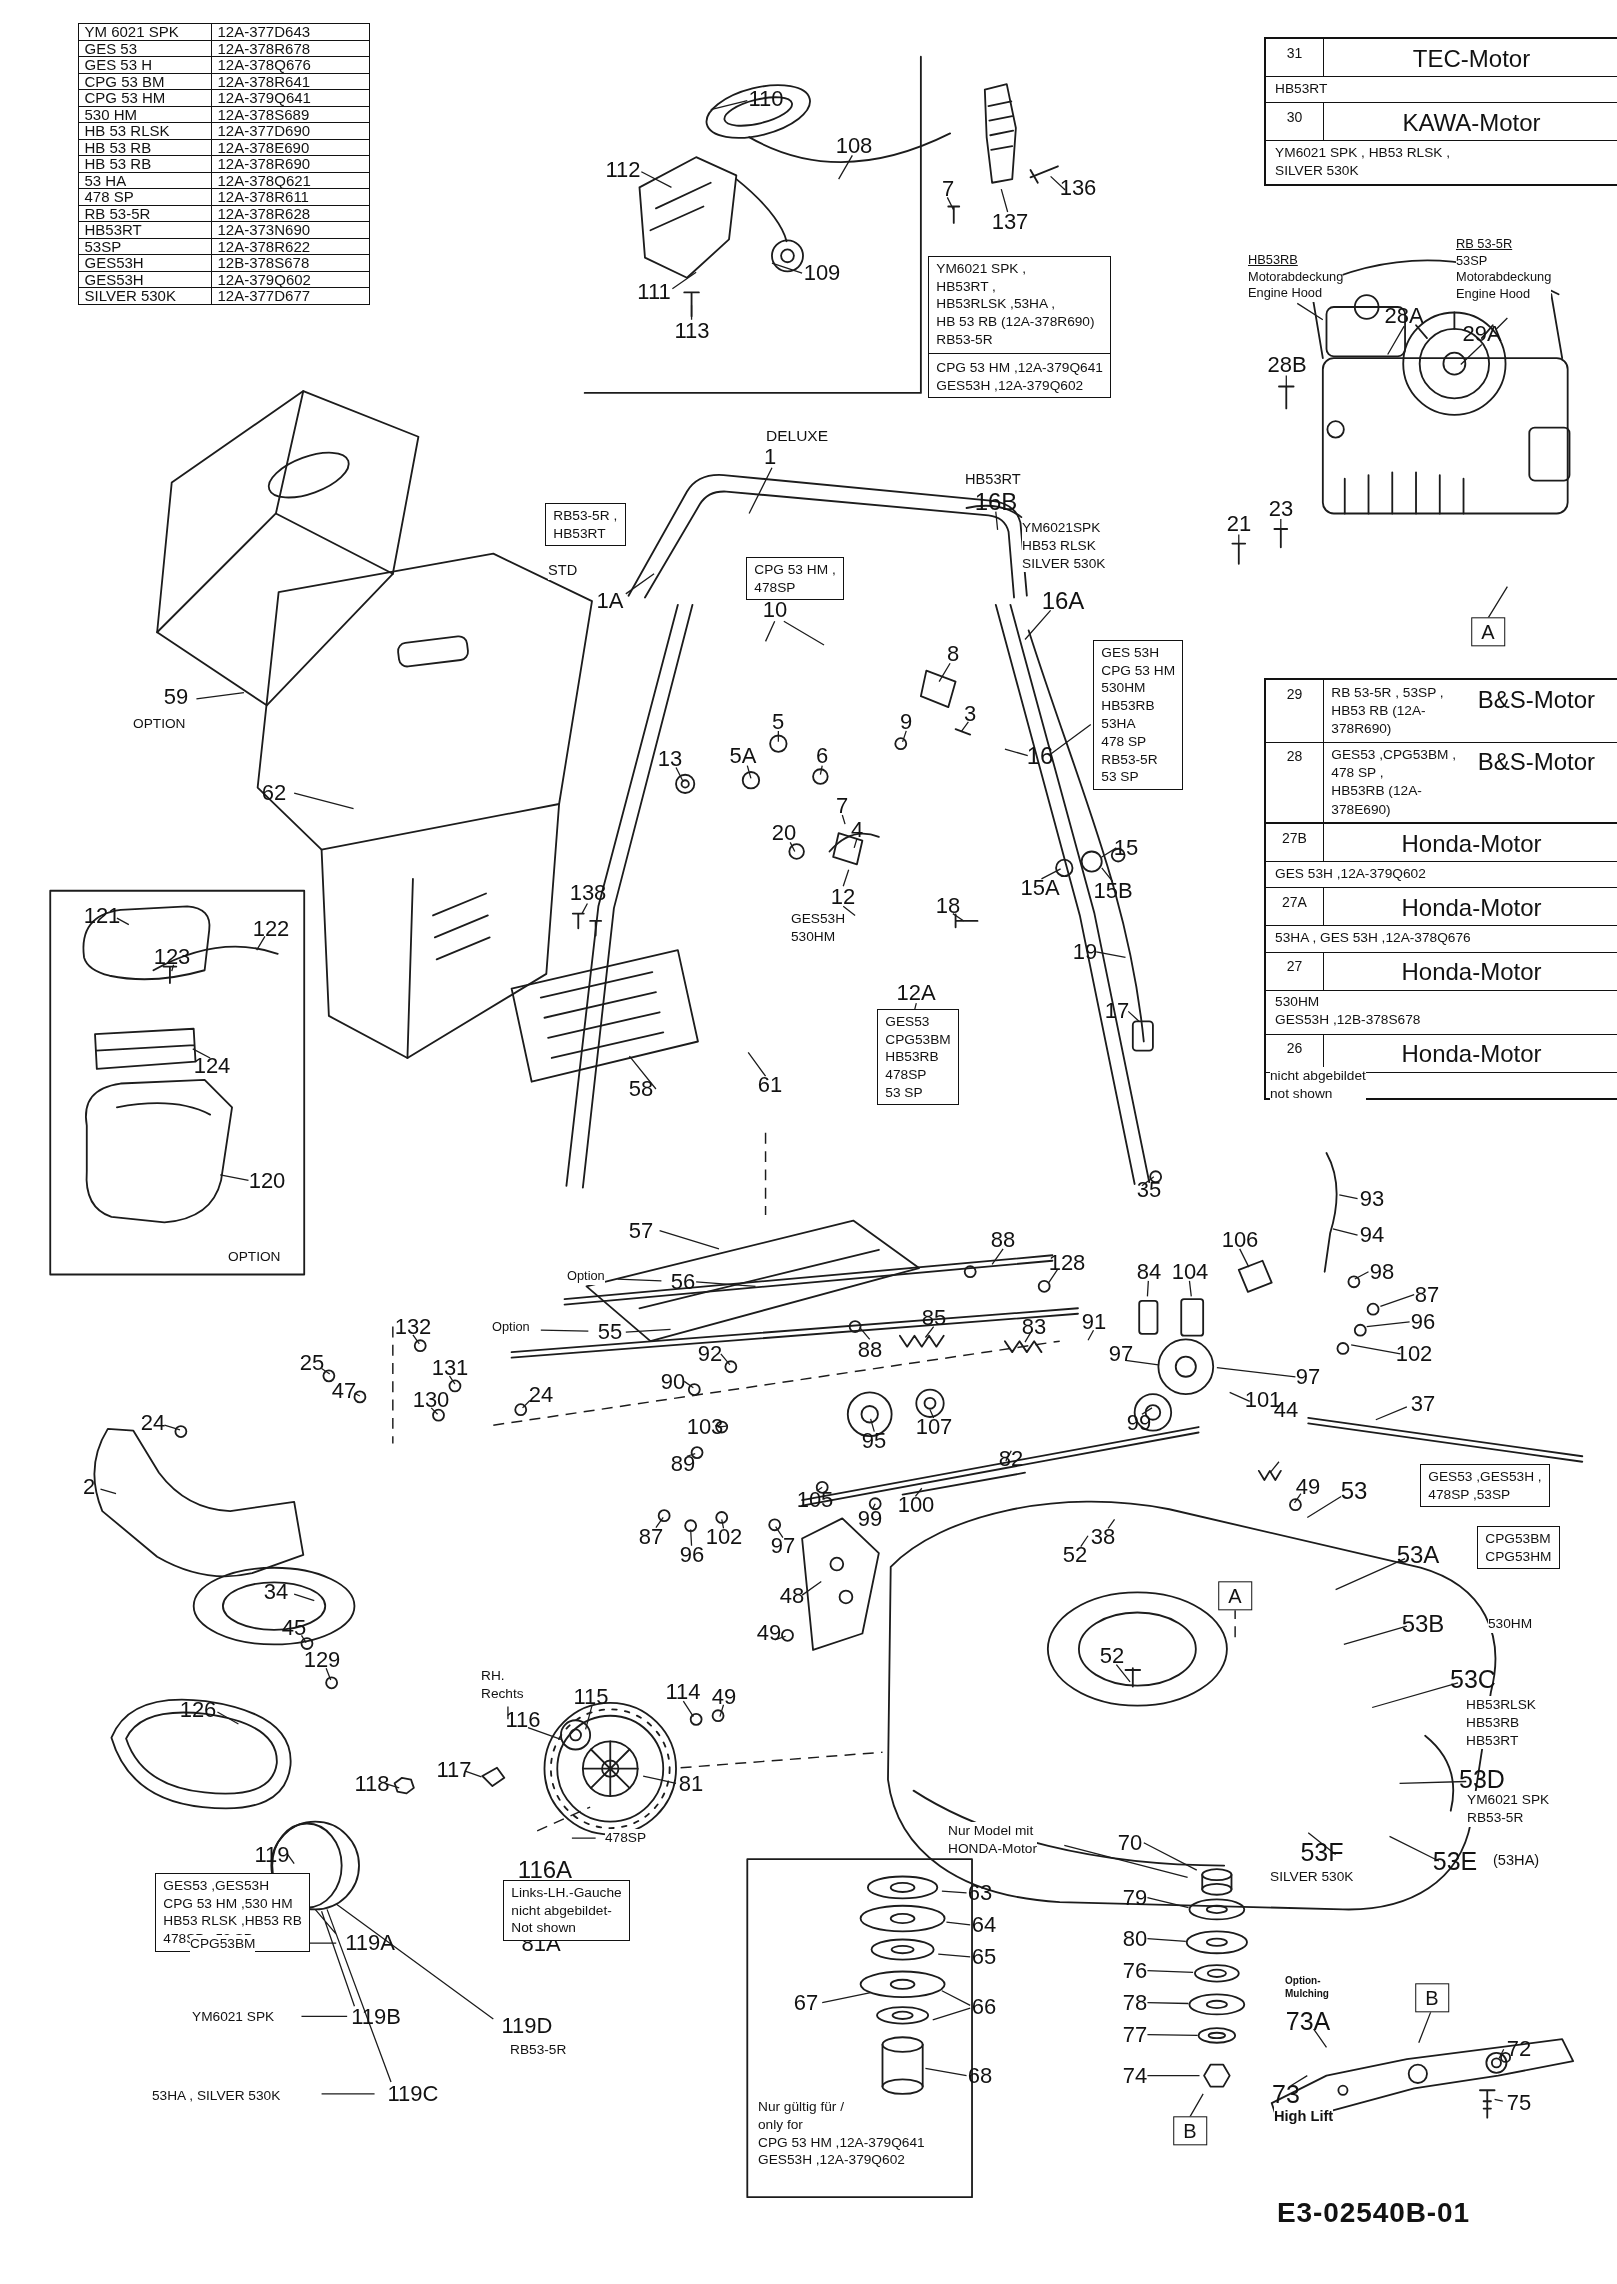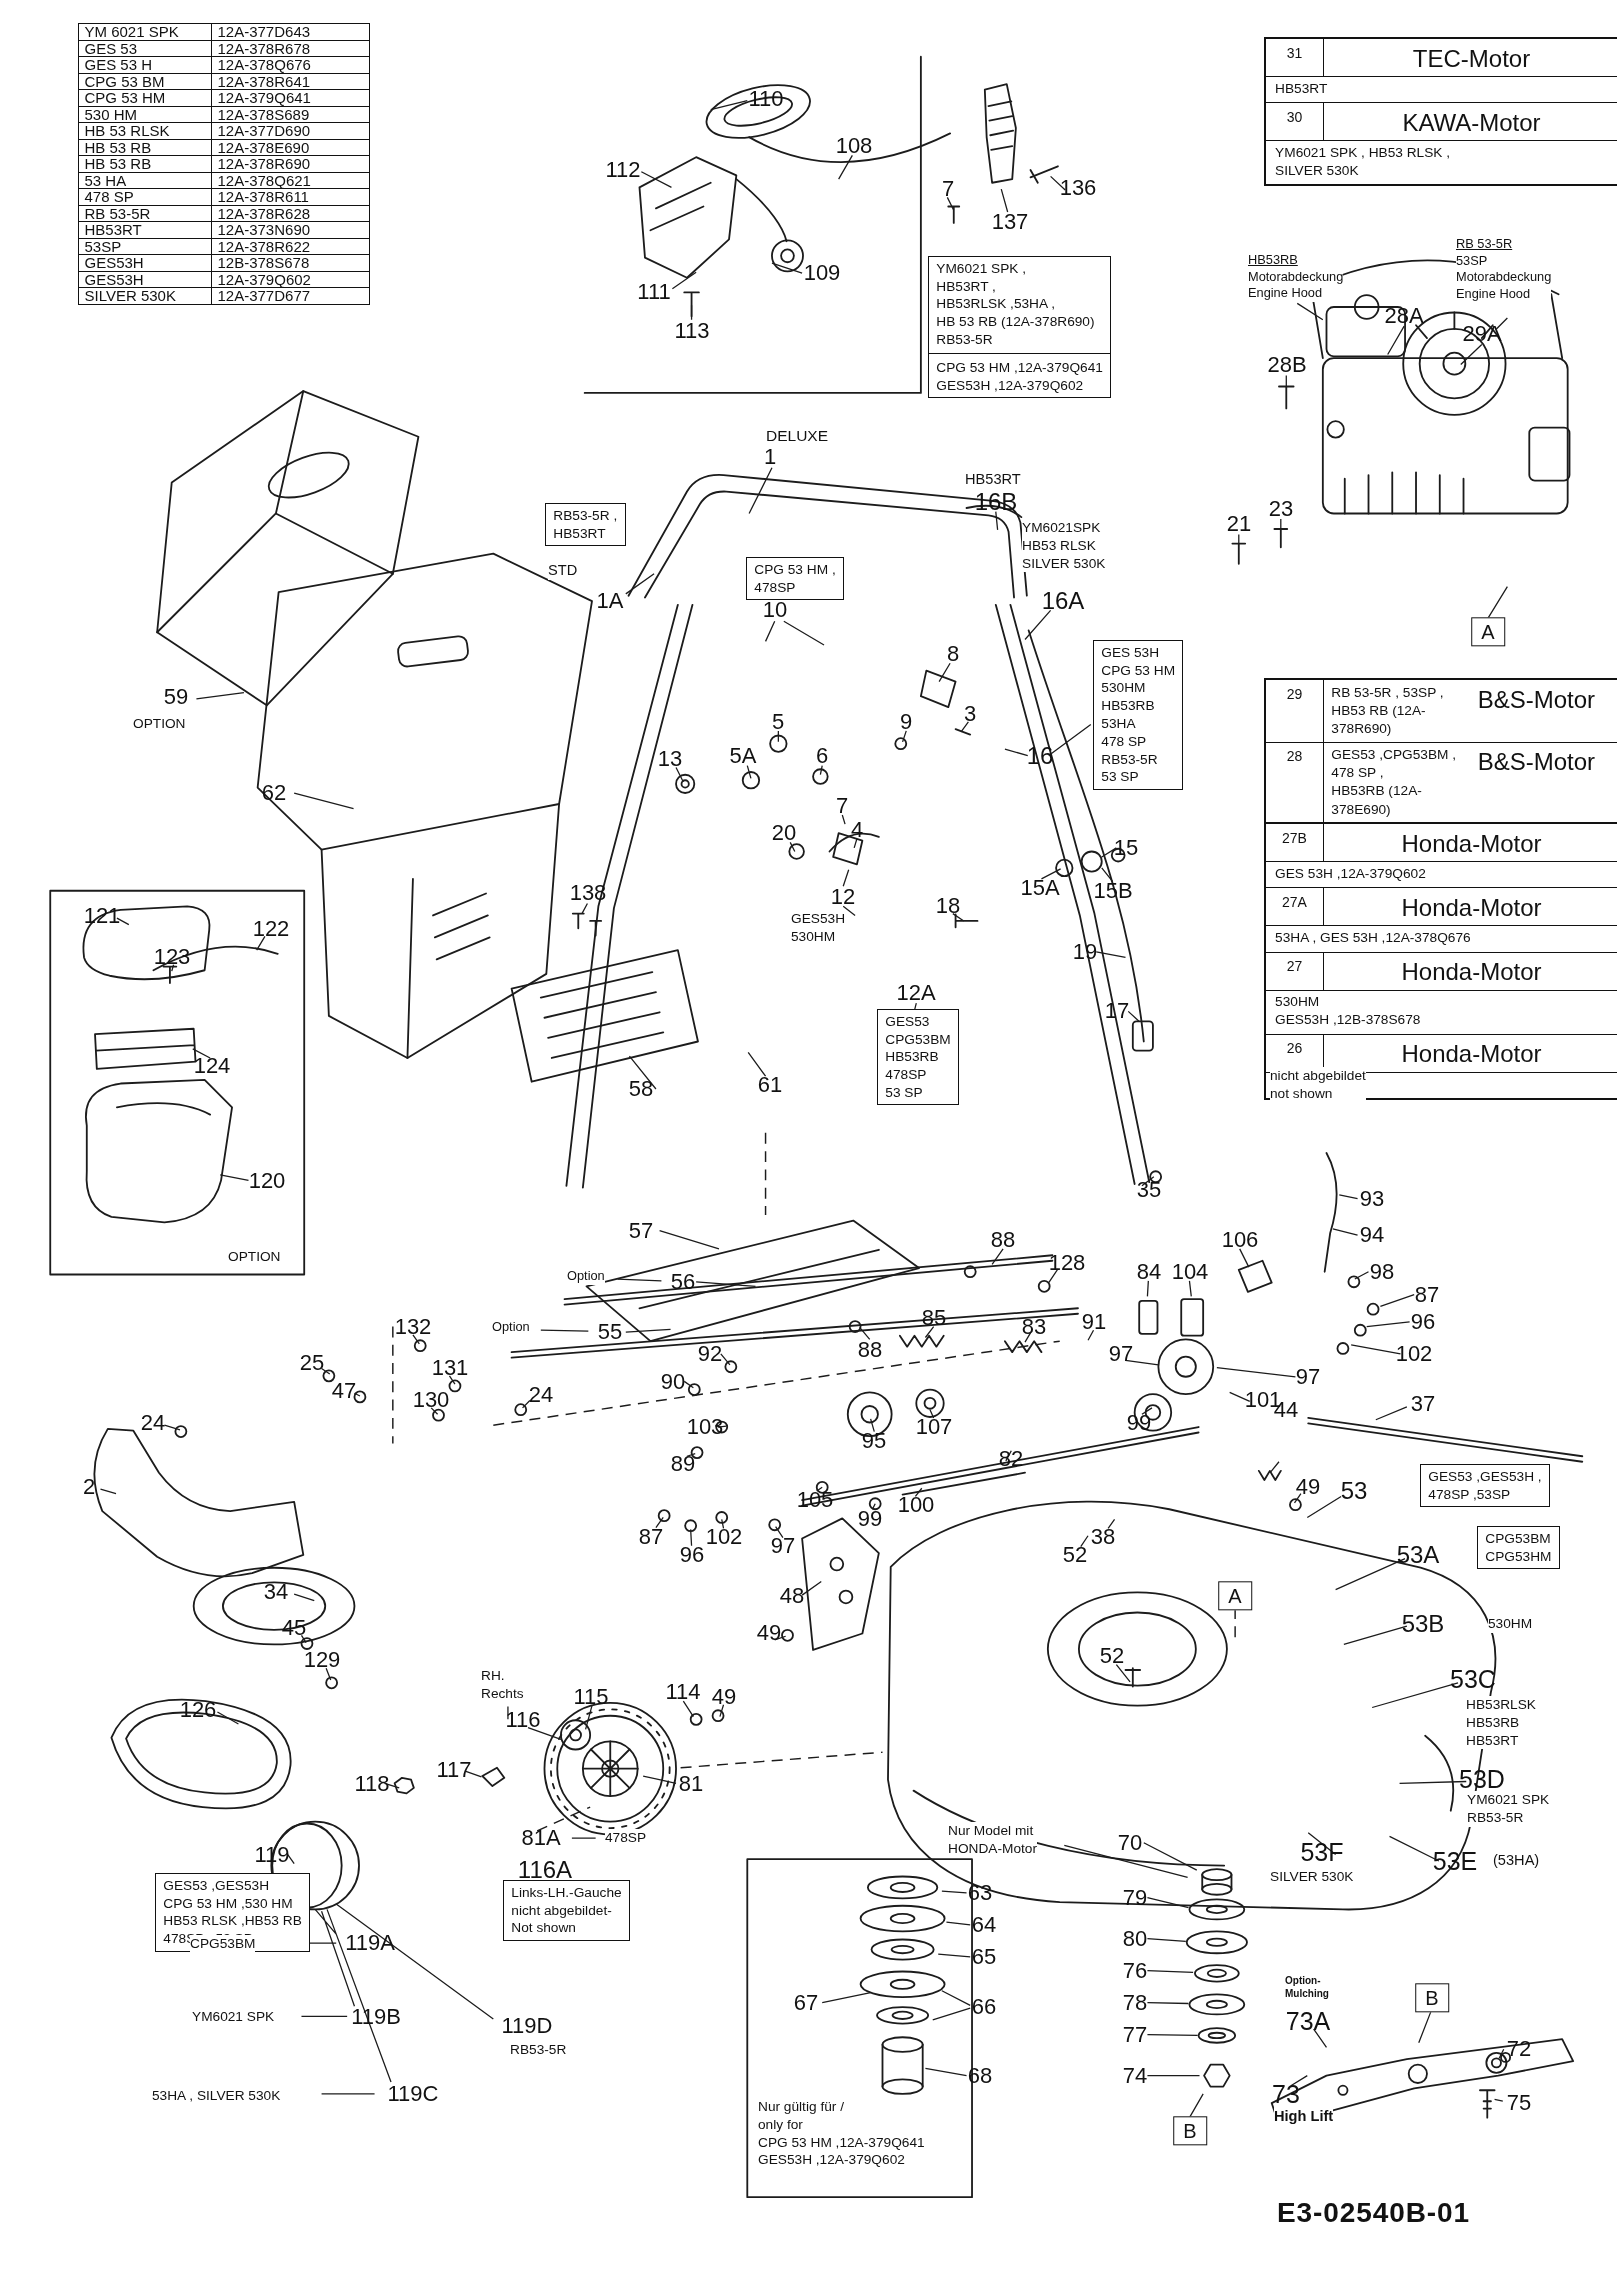--- a/index.html
+++ b/index.html
@@ -582,21 +582,21 @@
       <div class="callout" style="left: 198px; top: 1710px;">126</div>
       <div class="callout" style="left: 591px; top: 1697px;">115</div>
       <div class="callout" style="left: 683px; top: 1692px;">114</div>
       <div class="callout" style="left: 724px; top: 1697px;">49</div>
       <div class="callout" style="left: 523px; top: 1720px;">116</div>
       <div class="callout" style="left: 1473px; top: 1679px; font-size: 25px;">53C</div>
       <div class="callout" style="left: 372px; top: 1784px;">118</div>
       <div class="callout" style="left: 454px; top: 1770px;">117</div>
       <div class="callout" style="left: 691px; top: 1784px;">81</div>
       <div class="callout" style="left: 1482px; top: 1779px; font-size: 25px;">53D</div>
-      <div class="callout" style="left: 541px; top: 1838px;">81A</div>
+      <div class="callout" style="left: 541px; top: 1944px;">81A</div>
       <div class="callout" style="left: 1130px; top: 1843px;">70</div>
       <div class="callout" style="left: 1322px; top: 1852px; font-size: 25px;">53F</div>
       <div class="callout" style="left: 1455px; top: 1861px; font-size: 25px;">53E</div>
       <div class="callout" style="left: 272px; top: 1855px;">119</div>
       <div class="callout" style="left: 545px; top: 1870px; font-size: 24px;">116A</div>
       <div class="callout" style="left: 980px; top: 1893px;">63</div>
       <div class="callout" style="left: 1135px; top: 1898px;">79</div>
       <div class="callout" style="left: 984px; top: 1925px;">64</div>
       <div class="callout" style="left: 1135px; top: 1939px;">80</div>
       <div class="callout" style="left: 984px; top: 1957px;">65</div>

